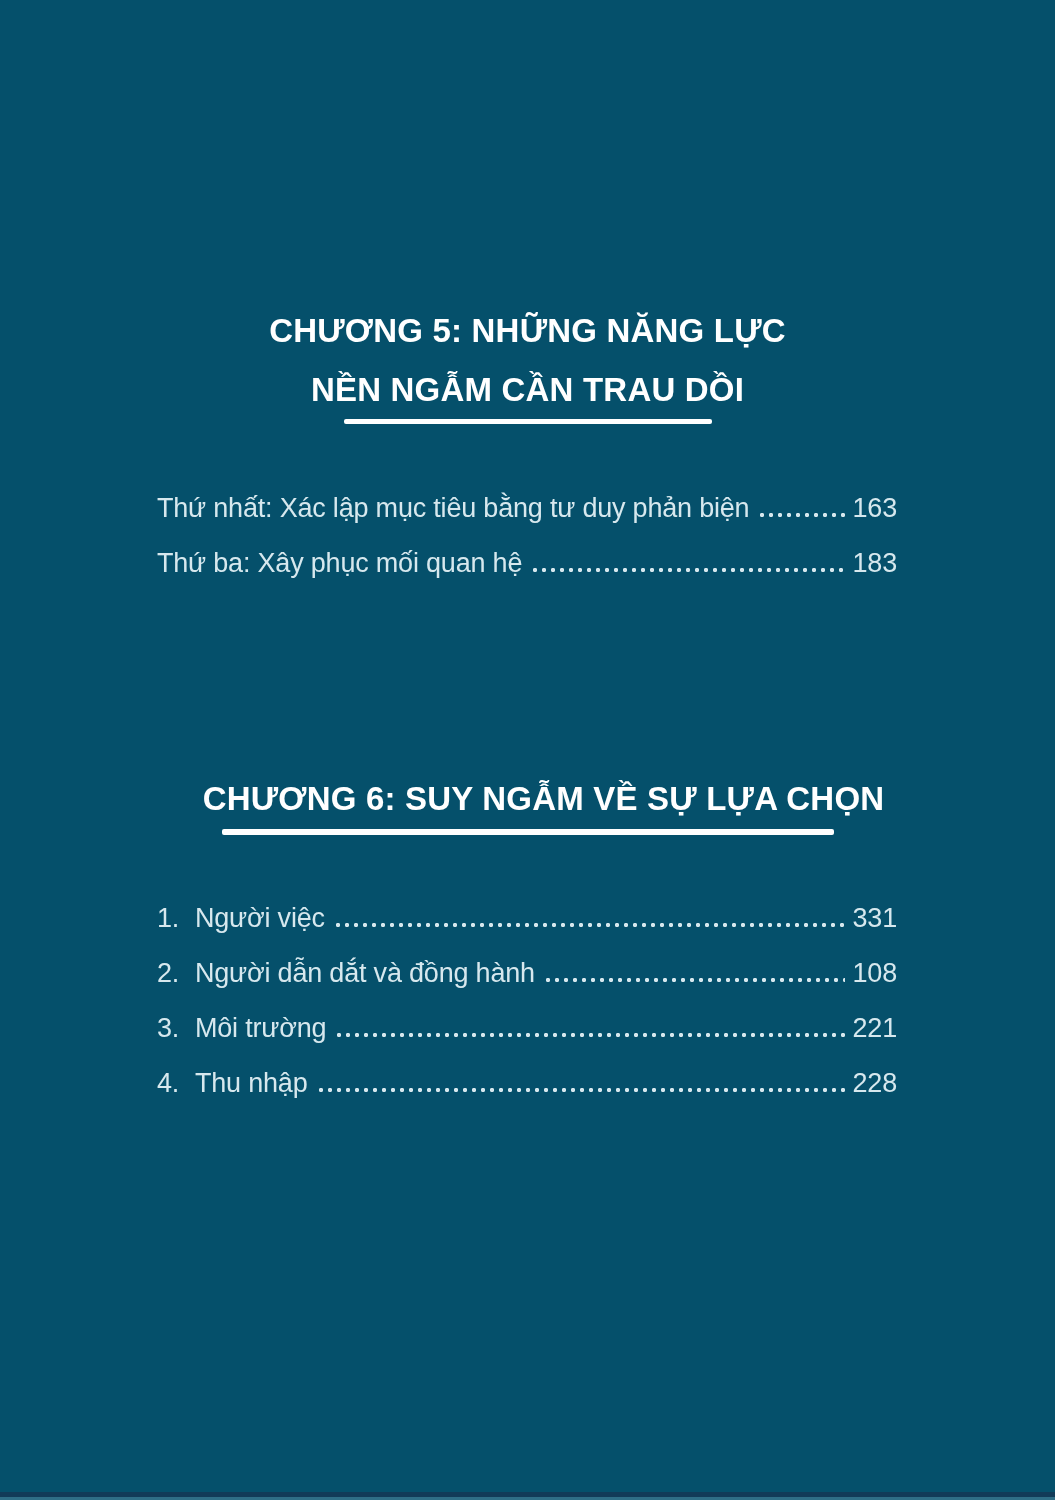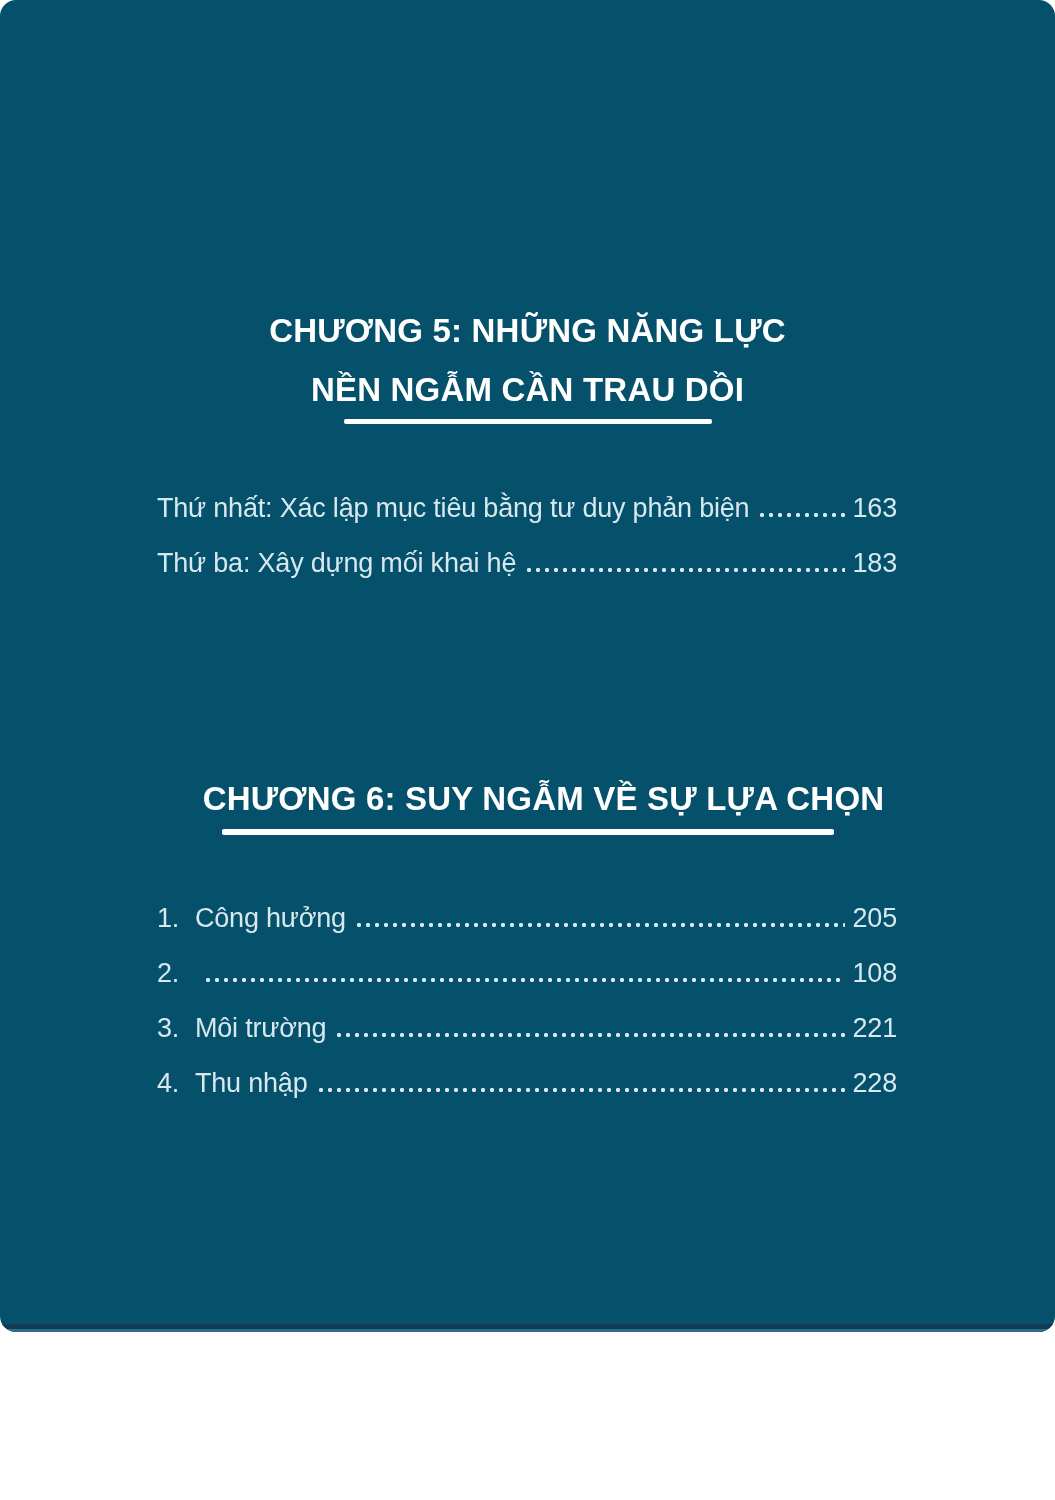--- a/index.html
+++ b/index.html
@@ -8,25 +8,24 @@
     --text: #D7E8EE;
     --heading: #FFFFFF;
     --edge-dark: #123B58;
     --edge-light: #2F6E86;
   }
   * { margin: 0; padding: 0; box-sizing: border-box; }
   html, body { background: #ffffff; }
   .page {
     position: relative;
     width: 1055px;
-    height: 1332px;
+    height: 1500px;
     background: var(--bg);
     font-family: "Liberation Sans", "DejaVu Sans", sans-serif;
     overflow: hidden;
-    border-radius: 16px;
   }
   .chapter-heading {
     position: absolute;
     left: 0;
     right: 0;
     text-align: center;
     color: var(--heading);
     font-weight: 800;
     font-size: 33px;
     letter-spacing: 0.2px;
@@ -96,40 +95,41 @@
   </h1>
   <div class="heading-underline" id="sec5-underline"></div>
 
   <div class="toc" id="toc5">
     <div class="toc-row">
       <span class="toc-label">Thứ nhất: Xác lập mục tiêu bằng tư duy phản biện</span>
       <span class="dots"></span>
       <span class="toc-page">163</span>
     </div>
     <div class="toc-row">
-      <span class="toc-label">Thứ ba: Xây dựng mối khai hệ</span>
+      <span class="toc-label">Thứ ba: Xây phục mối quan hệ</span>
       <span class="dots"></span>
       <span class="toc-page">183</span>
     </div>
   </div>
 
   <h1 class="chapter-heading" id="sec6-heading">
     <span class="hline">CHƯƠNG 6: SUY NGẪM VỀ SỰ LỰA CHỌN</span>
   </h1>
   <div class="heading-underline" id="sec6-underline"></div>
 
   <div class="toc" id="toc6">
     <div class="toc-row">
       <span class="toc-num">1.</span>
-      <span class="toc-label">Công hưởng</span>
+      <span class="toc-label">Người việc</span>
       <span class="dots"></span>
-      <span class="toc-page">205</span>
+      <span class="toc-page">331</span>
     </div>
     <div class="toc-row">
       <span class="toc-num">2.</span>
+      <span class="toc-label">Người dẫn dắt và đồng hành</span>
       <span class="dots"></span>
       <span class="toc-page">108</span>
     </div>
     <div class="toc-row">
       <span class="toc-num">3.</span>
       <span class="toc-label">Môi trường</span>
       <span class="dots"></span>
       <span class="toc-page">221</span>
     </div>
     <div class="toc-row">

